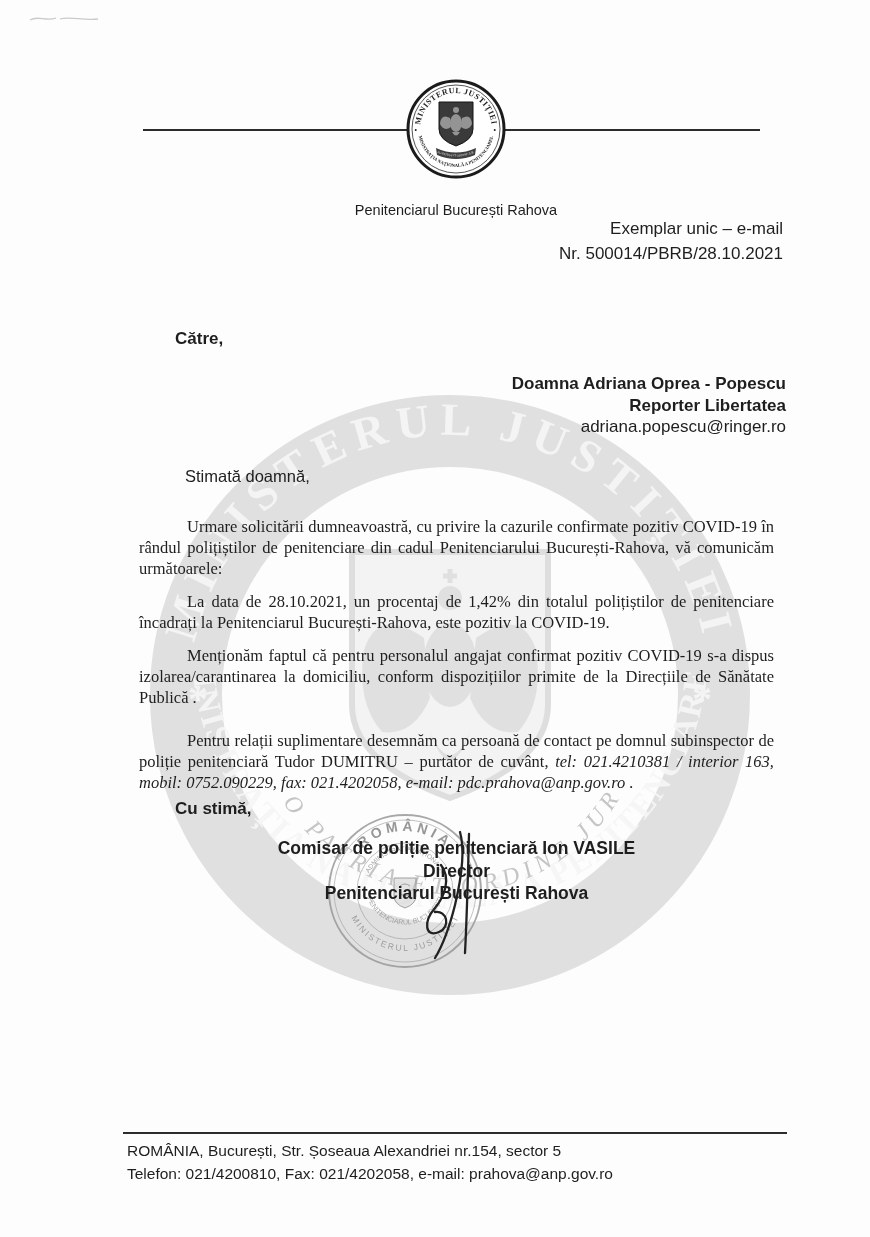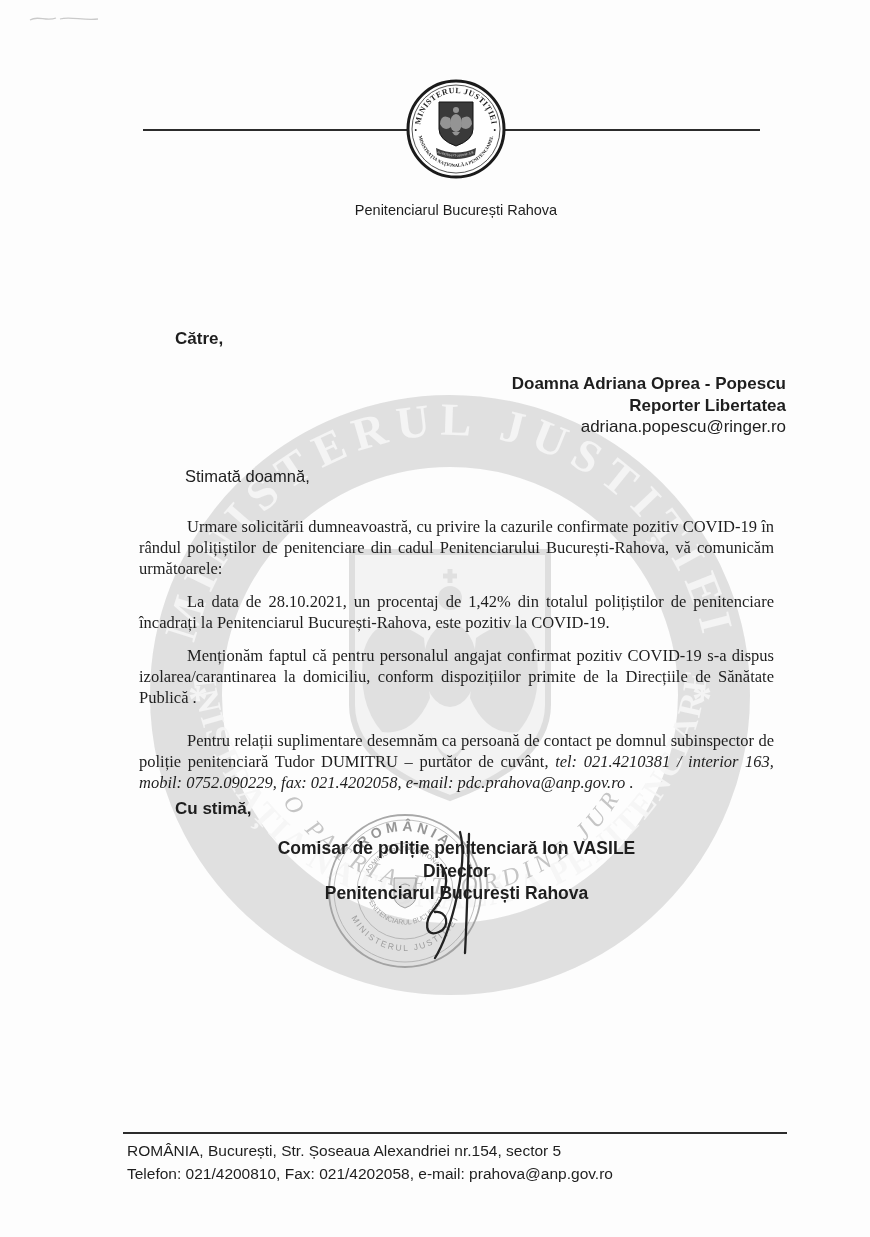--- a/index.html
+++ b/index.html
@@ -104,20 +104,24 @@
       </g>
     </g>
     <path d="M30,72 Q50,81 70,72 L69,79 Q50,87 31,79 Z" fill="#3f3f3f"></path>
     <text class="serif" font-size="3" fill="#e3e3e3">
       <textPath href="#sealBanner" startOffset="50%" text-anchor="middle">PRO PATRIA ET ORDINE JURIS</textPath>
     </text>
   </svg>
 
   <div class="abs unit-name z3">Penitenciarul București Rahova</div>
 
+  <div class="abs doc-meta z3">
+    <div>Exemplar unic – e-mail</div>
+    <div>Nr. 500014/PBRB/28.10.2021</div>
+  </div>
 
   <div class="abs to-label z3">Către,</div>
 
   <div class="abs recipient z3">
     <div class="b">Doamna Adriana Oprea - Popescu</div>
     <div class="b">Reporter Libertatea</div>
     <div>adriana.popescu@ringer.ro</div>
   </div>
 
   <div class="abs greeting z3">Stimată doamnă,</div>

